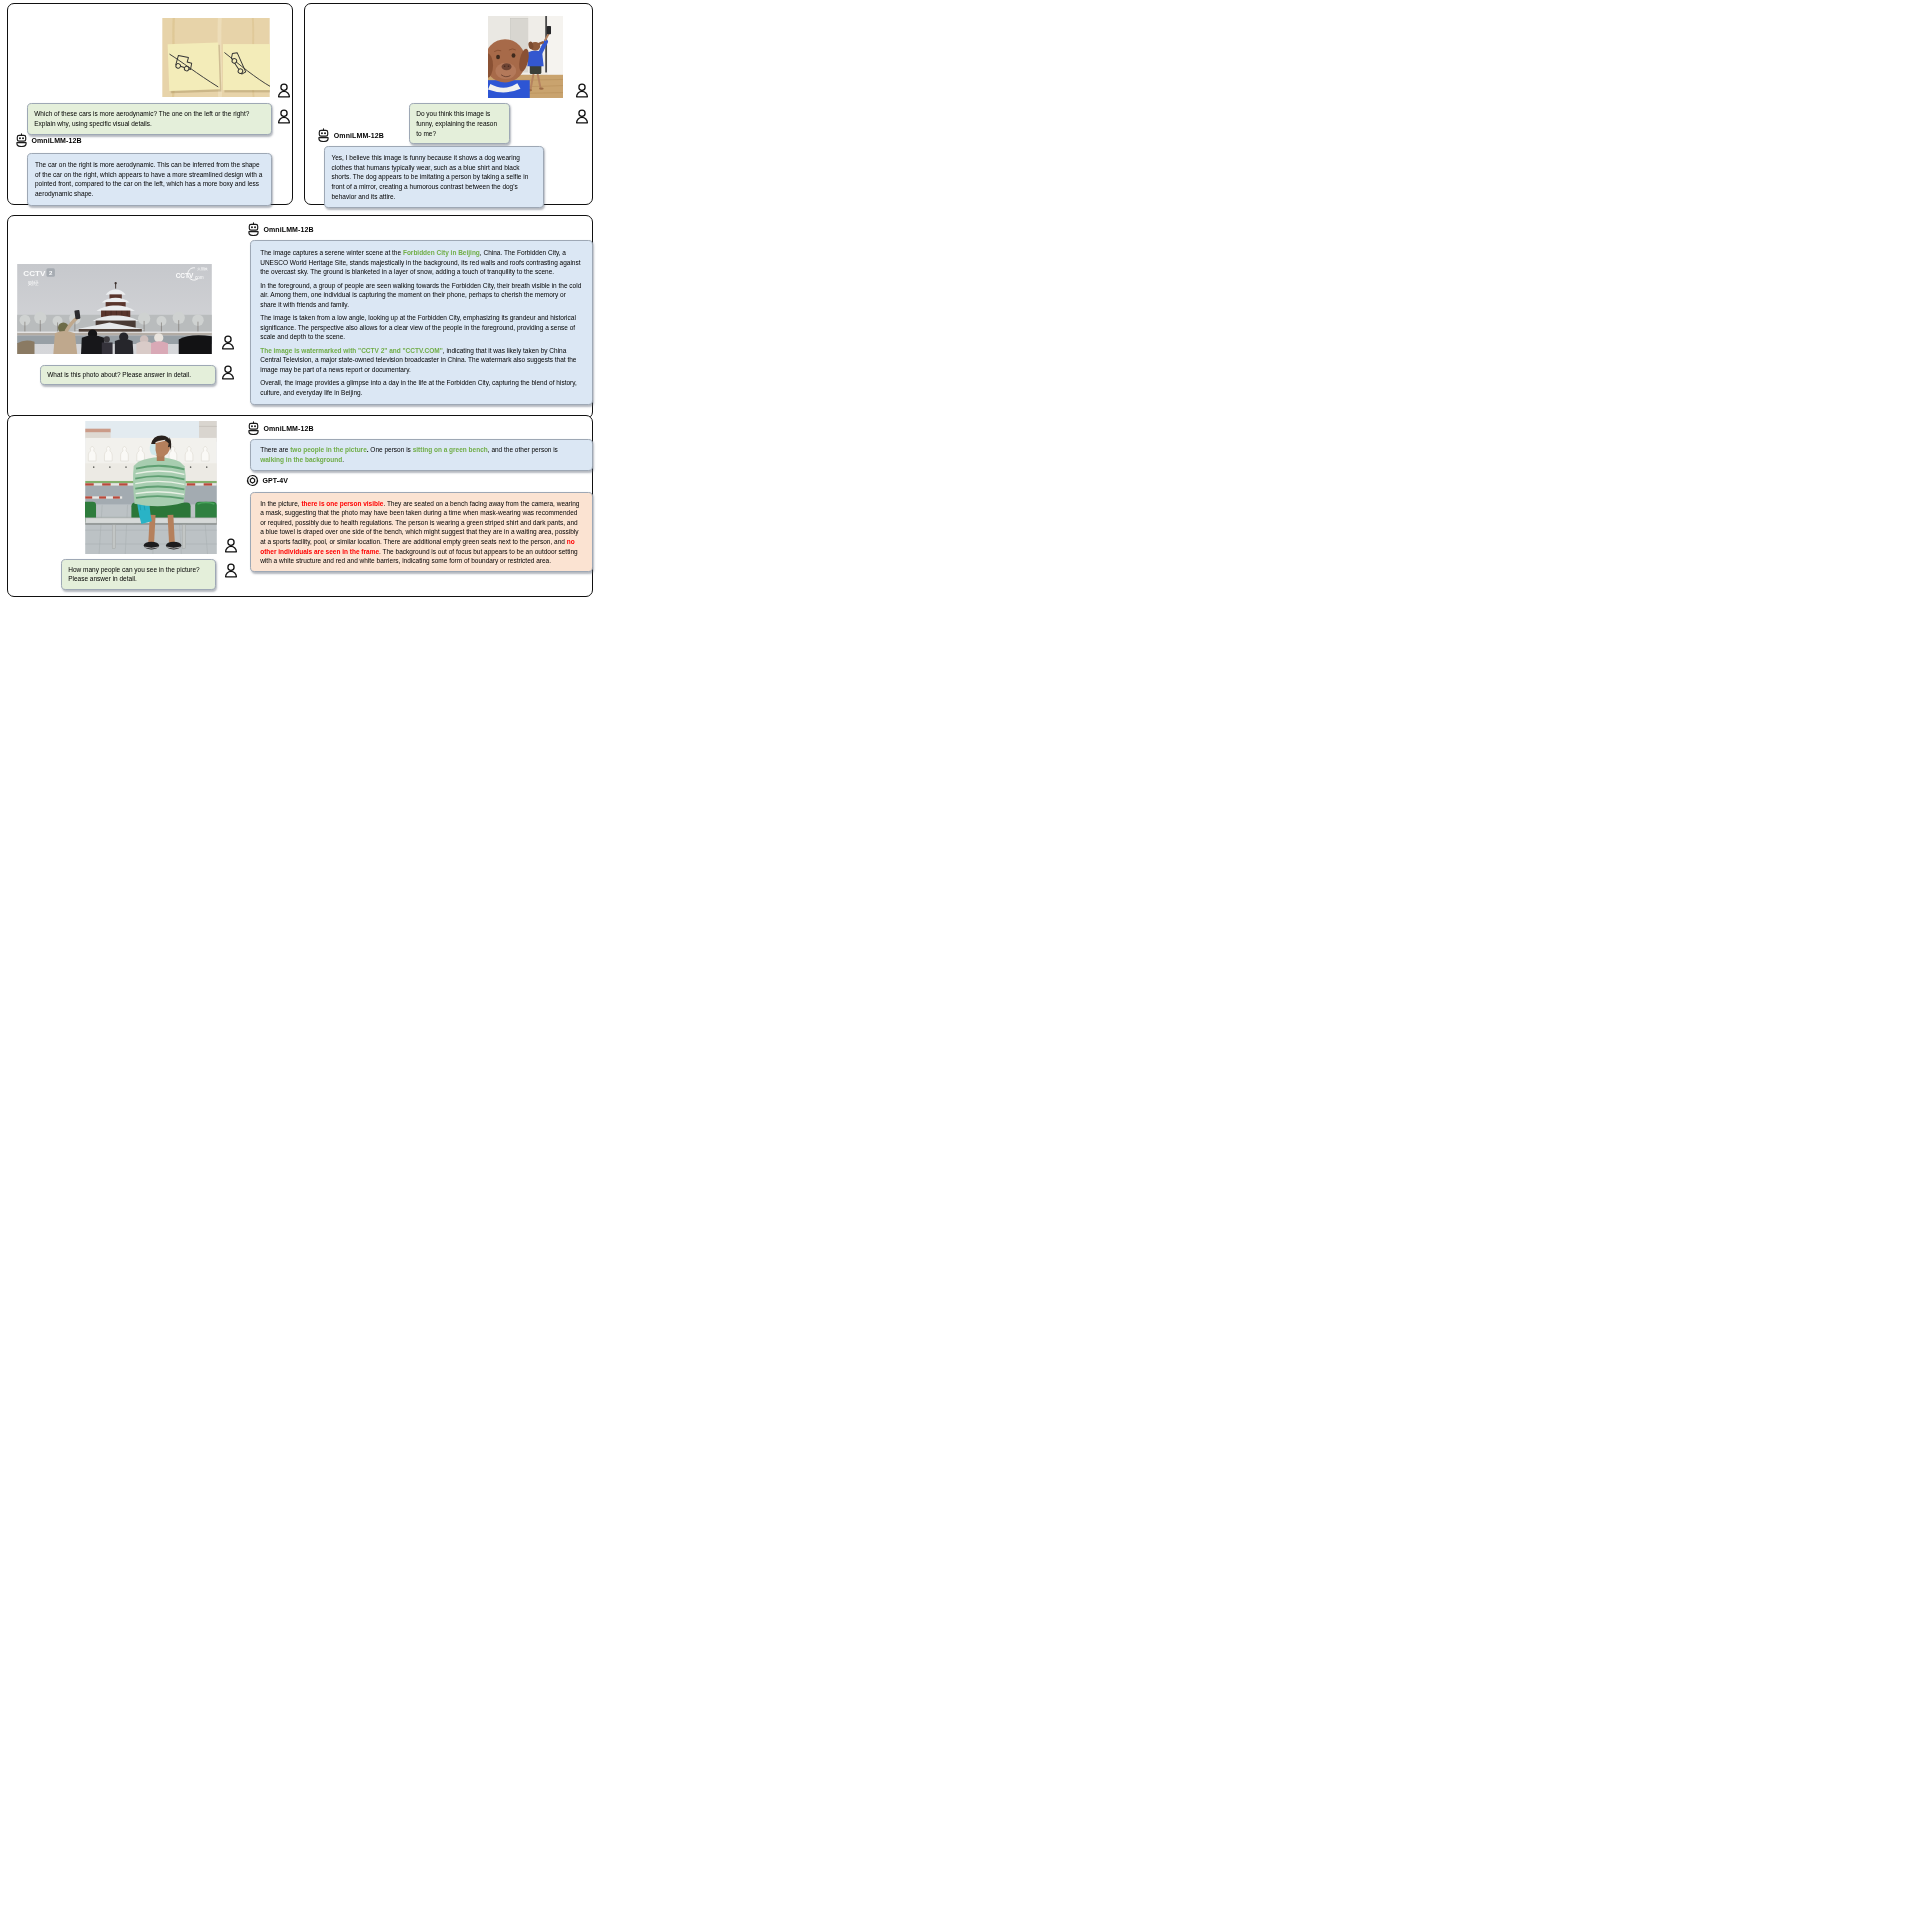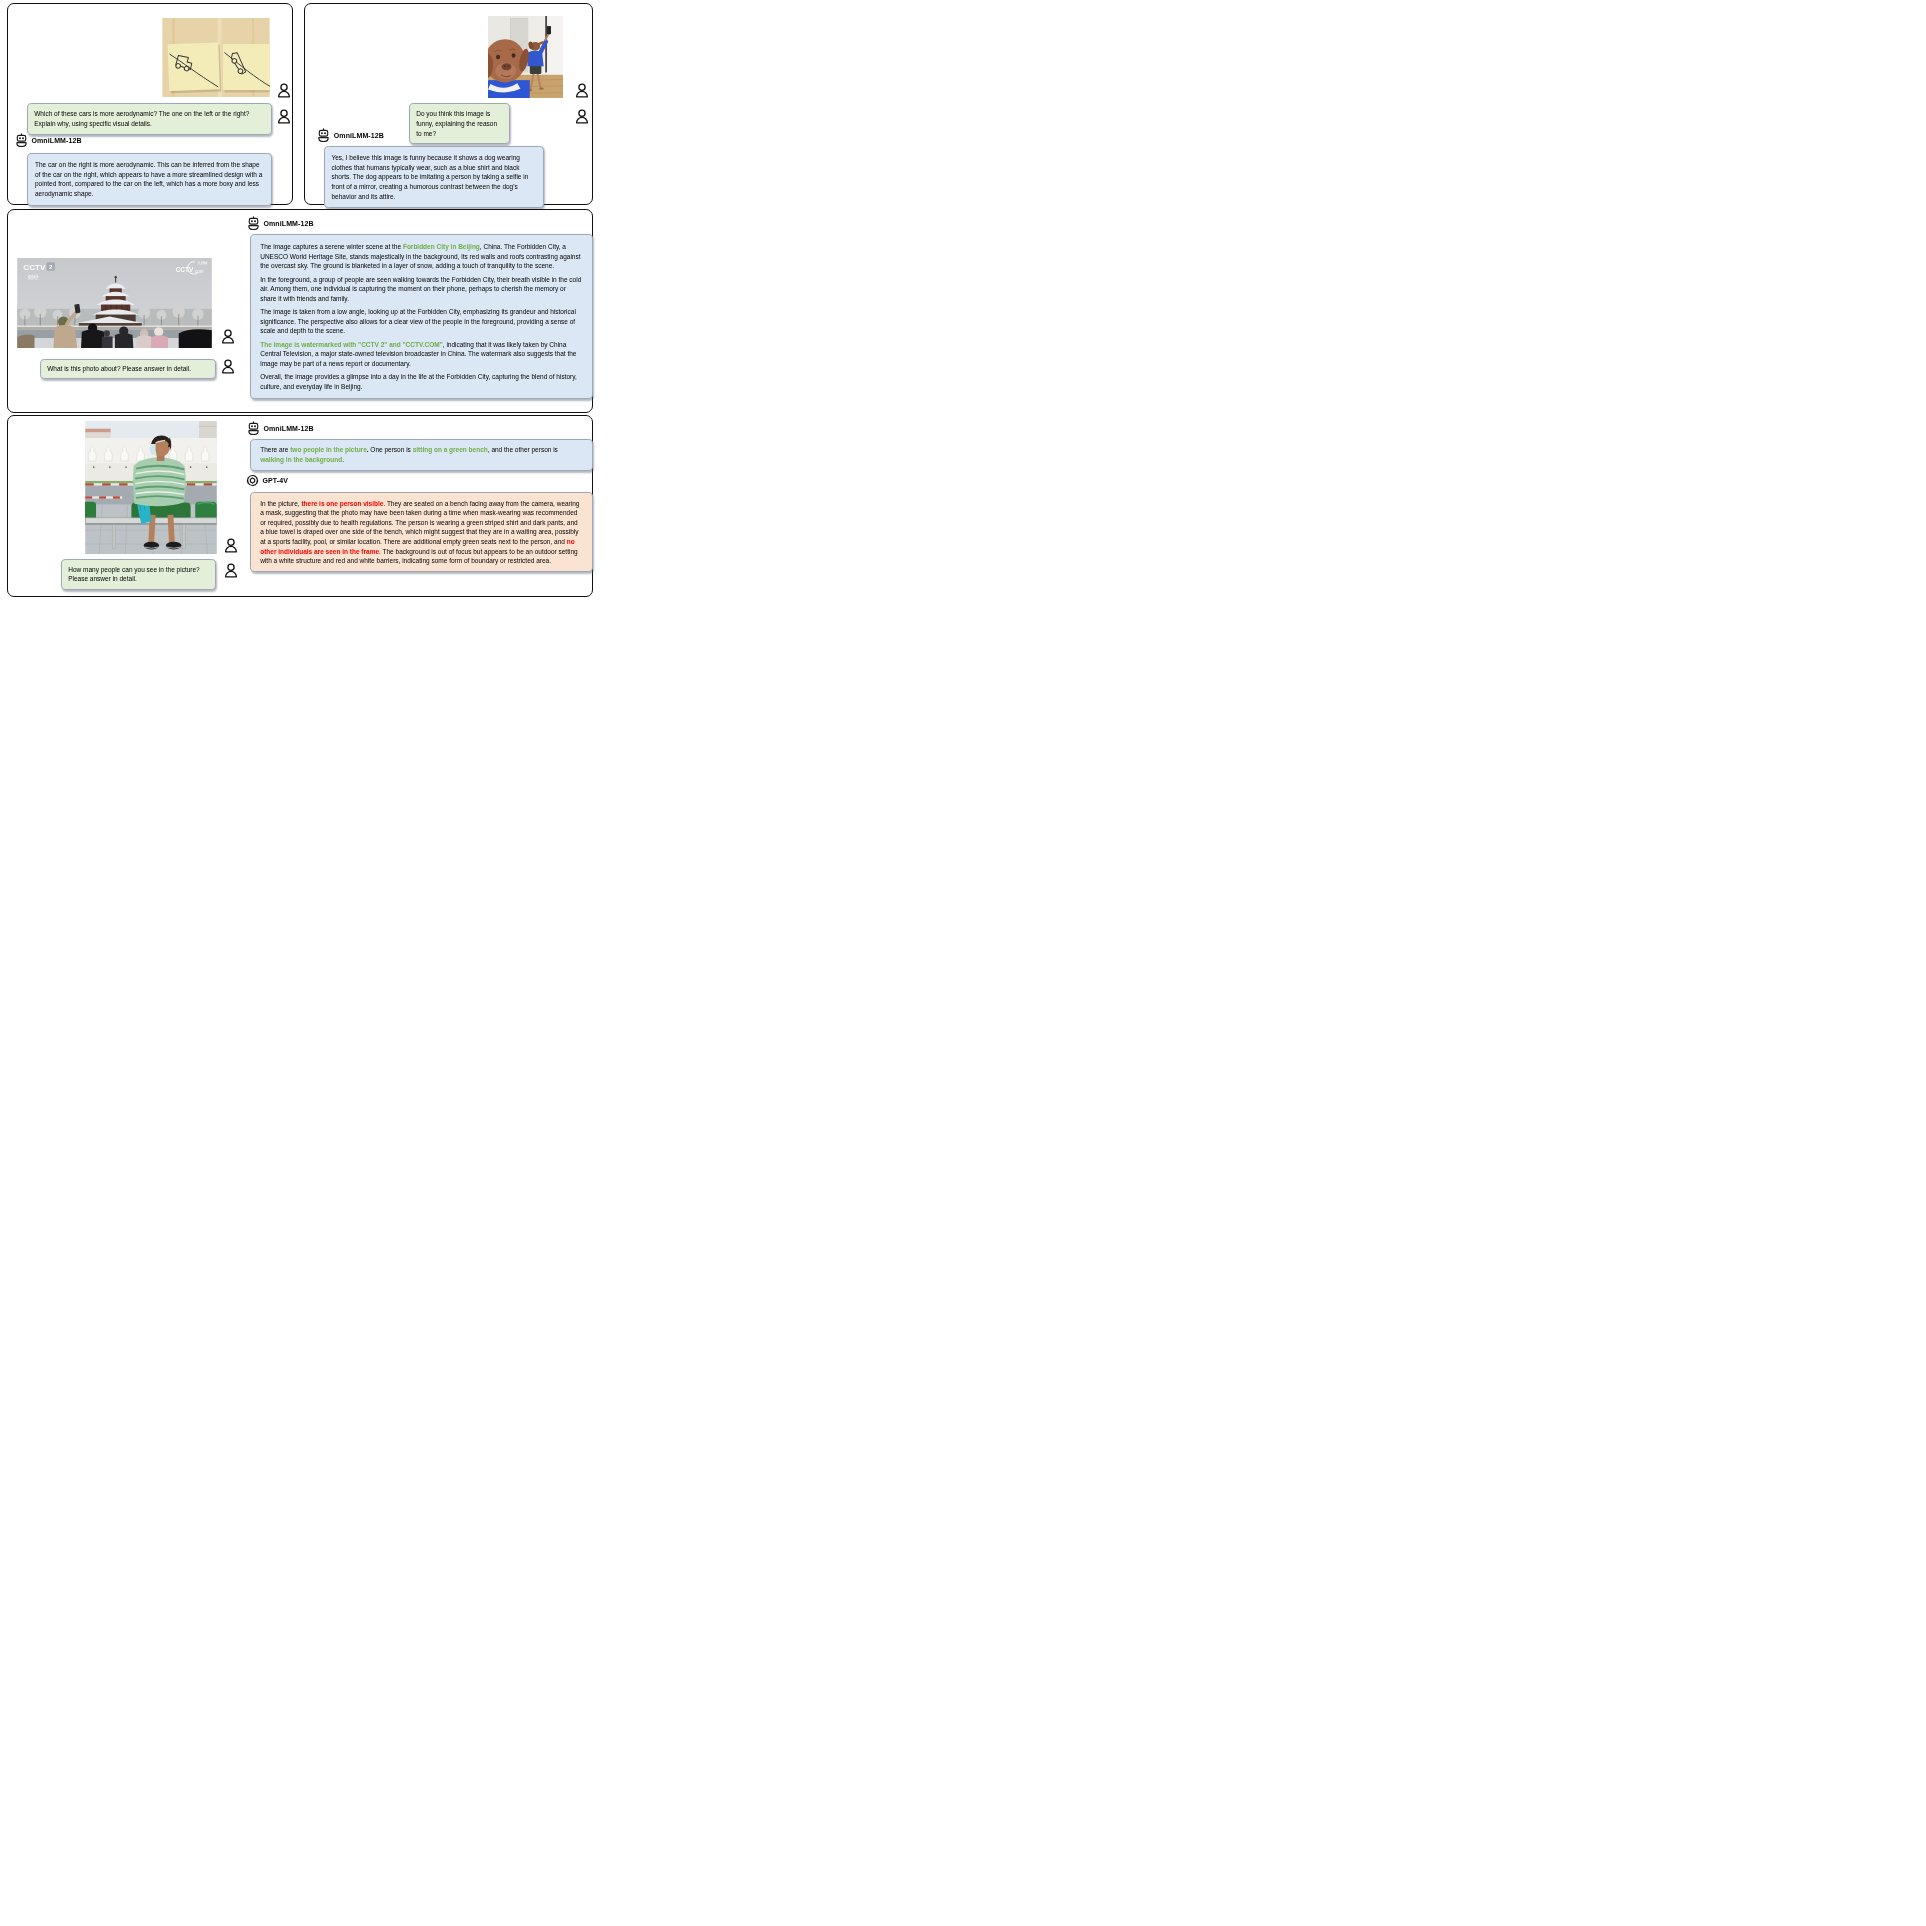--- a/index.html
+++ b/index.html
@@ -165,21 +165,21 @@
             <circle cx="21" cy="13.5" r="2.6" fill="#1a1a1a"></circle>
           </svg>
       </span>
       <span class="name">OmniLMM-12B</span>
     </div>
     <div class="bubble model" style="left:18.5px;top:142px;width:218px;">
       <div class="inner" style="padding:5.8px 7px;">Yes, I believe this image is funny because it shows a dog wearing clothes that humans typically wear, such as a blue shirt and black shorts. The dog appears to be imitating a person by taking a selfie in front of a mirror, creating a humorous contrast between the dog's behavior and its attire.</div>
     </div>
   </div>
 
-  <div class="panel" style="left:7px;top:209px;width:584px;height:202px;text-decoration:underline;">
+  <div class="panel" style="left:7px;top:215px;width:584px;height:202px;text-decoration:underline;">
     <div class="label-row" style="left:239px;top:6.2px;">
       <span>
         <svg width="13" height="14" viewBox="0 0 34 36">
             <g fill="none" stroke="#1a1a1a" stroke-width="3" stroke-linejoin="round" stroke-linecap="round">
               <line x1="17" y1="2" x2="17" y2="6"></line>
               <rect x="6" y="6" width="22" height="15" rx="4.5"></rect>
               <path d="M5,25 h24 v2 q0,8 -12,8 q-12,0 -12,-8 z"></path>
             </g>
             <circle cx="13" cy="13.5" r="2.6" fill="#1a1a1a"></circle>
             <circle cx="21" cy="13.5" r="2.6" fill="#1a1a1a"></circle>

